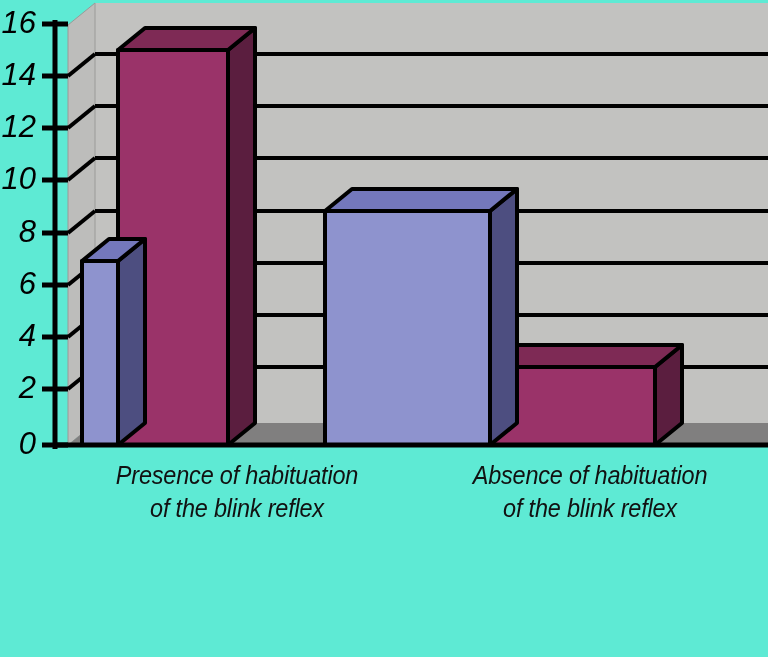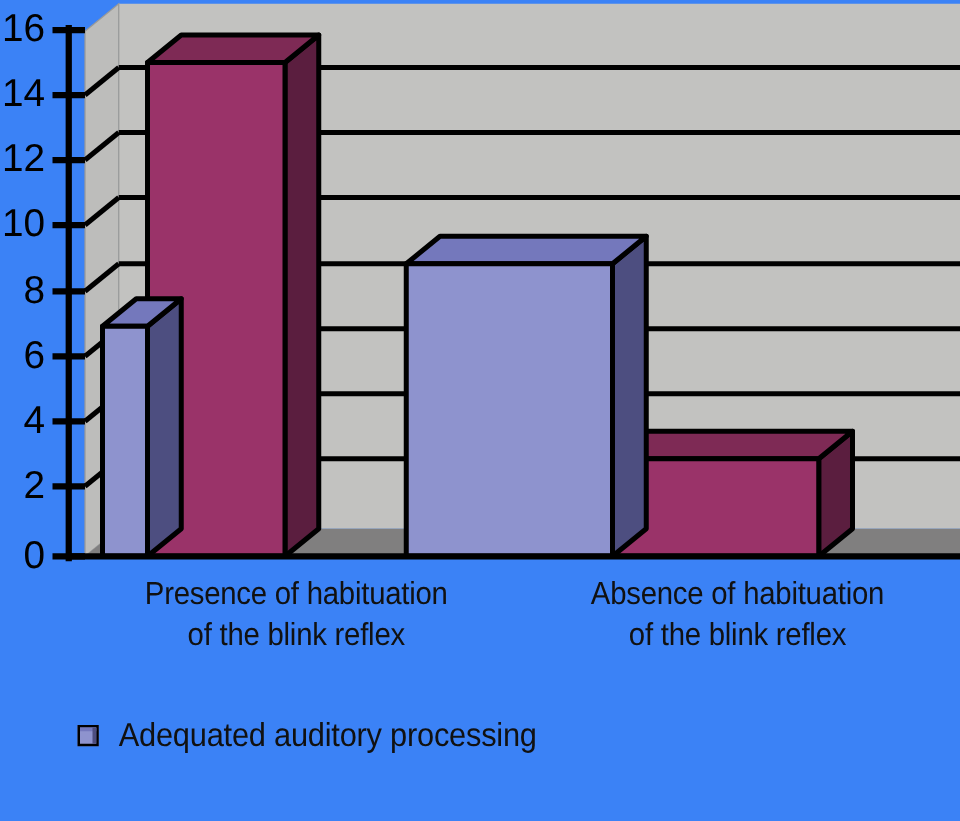--- a/index.html
+++ b/index.html
@@ -10,21 +10,22 @@
   body {
     width: 768px;
     height: 657px;
     font-family: "Liberation Sans", sans-serif;
     overflow: hidden;
   }
   #stage {
     position: relative;
     width: 768px;
     height: 657px;
-    background: #3b82f6;
+    background: #5eead4;
+    font-style: italic;
   }
   .chart-svg {
     position: absolute;
     left: 0;
     top: 0;
   }
   .ytick-label {
     font-family: "Liberation Sans", sans-serif;
     font-size: 31px;
     fill: #000000;
@@ -175,24 +176,17 @@
 
   </svg>
 
   <div class="cat-label" id="cat-0">Presence of habituation
 of the blink reflex</div>
   <div class="cat-label" id="cat-1">Absence of habituation
 of the blink reflex</div>
 
   <div class="legend">
 
-    <div class="legend-row">
-      <span class="legend-swatch" style="background:#8e93ce;">
-        <span class="sw-top" style="background:#7478bc;"></span>
-        <span class="sw-right" style="background:#4d4e80;"></span>
-      </span>
-      <span class="legend-text">Adequated auditory processing</span>
-    </div>
 
 
   </div>
 
 </div>
 
 </body></html>

